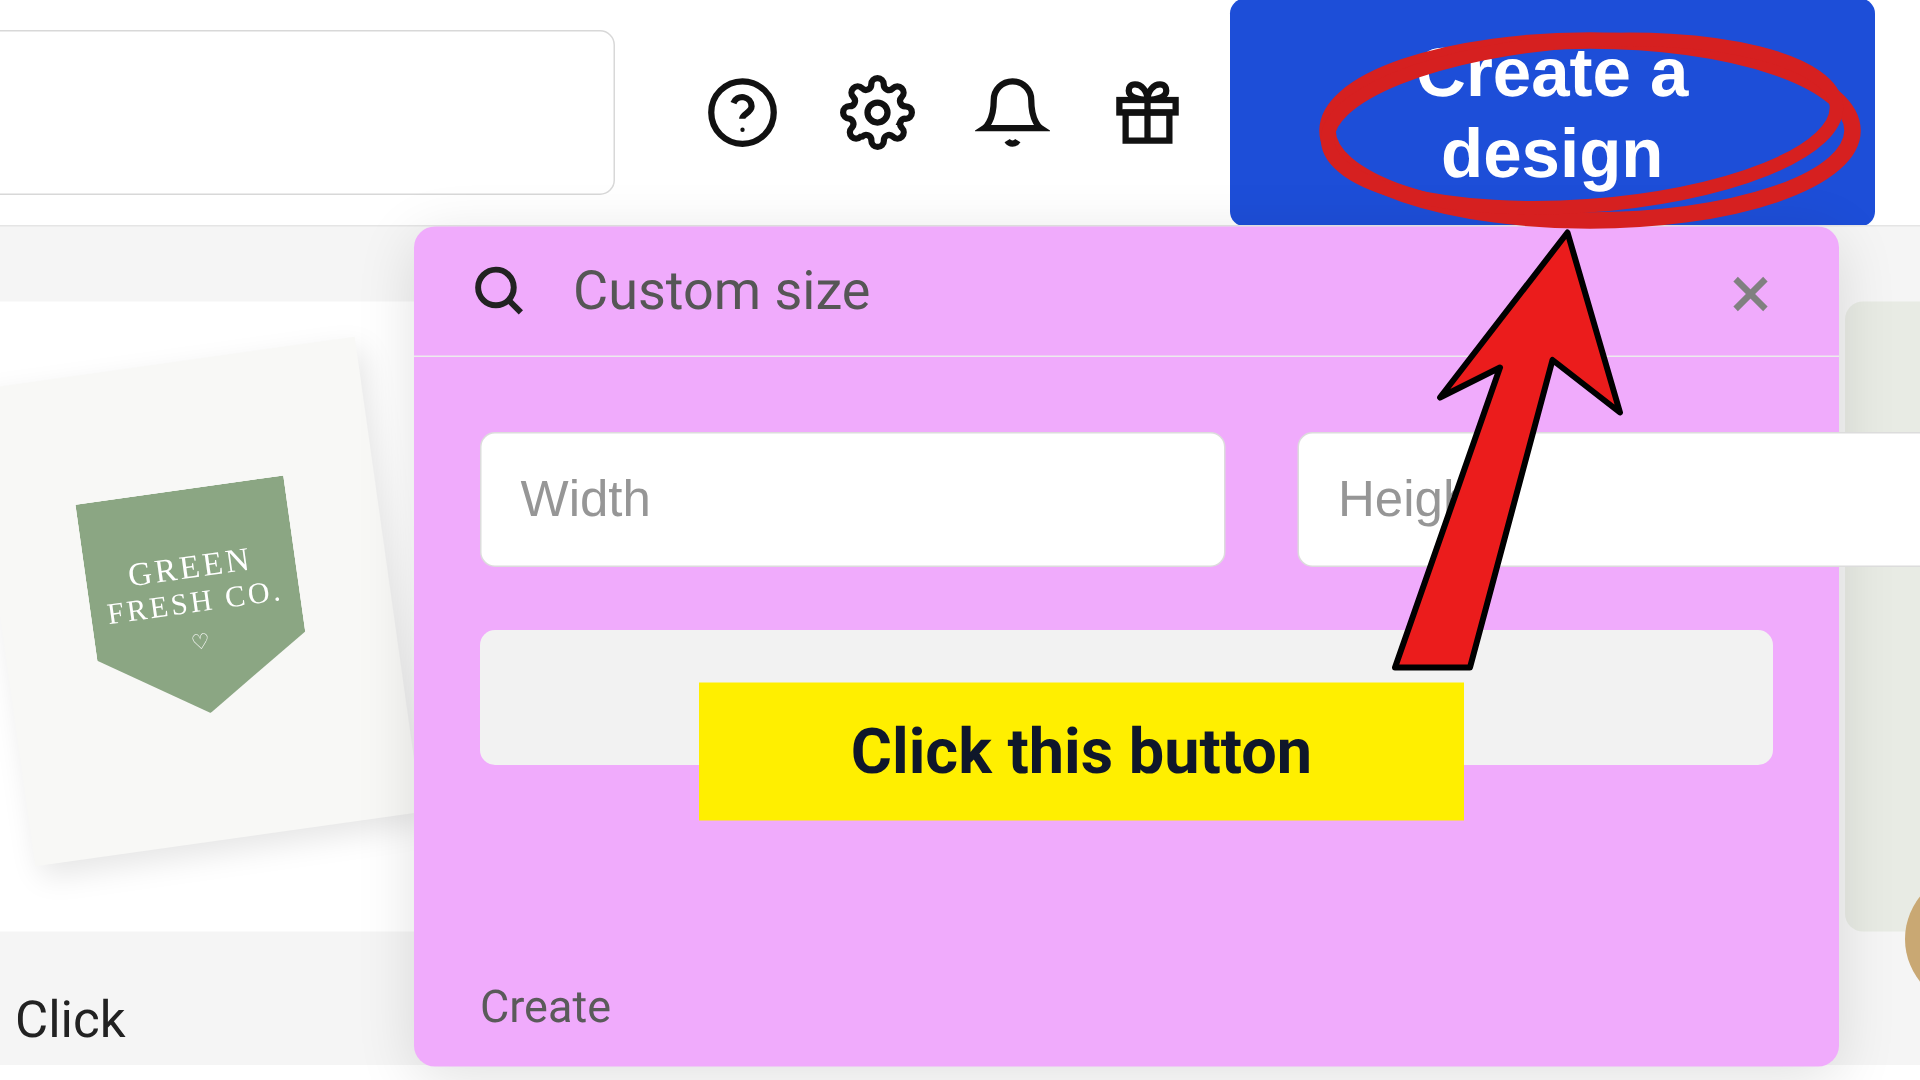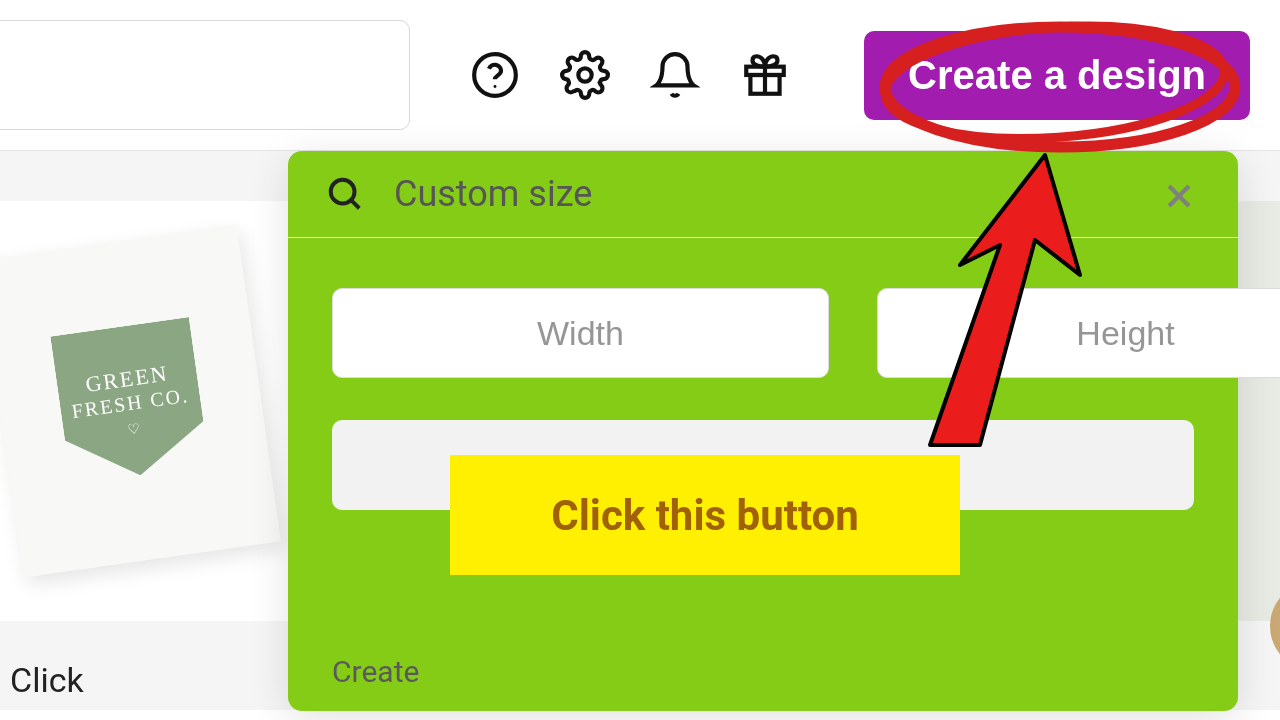--- a/index.html
+++ b/index.html
@@ -29,25 +29,25 @@
     .icon-btn {
       width: 50px;
       height: 50px;
       display: flex;
       align-items: center;
       justify-content: center;
       cursor: pointer;
       color: #111;
     }
     .create-btn {
-      background: #a21caf;
+      background: #1d4ed8;
       color: #fff;
       border: none;
       border-radius: 10px;
-      font-size: 40px;
+      font-size: 46px;
       font-weight: 600;
       padding: 22px 44px;
       cursor: pointer;
       margin-left: auto;
       position: relative;
     }
     
     .main-area {
       position: relative;
       border-top: 1px solid #e5e5e5;
@@ -109,25 +109,25 @@
     .logo-label {
       position: absolute;
       left: 10px;
       bottom: 10px;
       font-size: 34px;
       color: #222;
     }
     
     .popup {
       position: absolute;
-      left: 288px;
+      left: 276px;
       top: 0;
       width: 950px;
       height: 560px;
-      background: #84cc16;
+      background: #f0abfc;
       border-radius: 14px;
       box-shadow: 0 8px 40px rgba(0,0,0,0.12);
     }
     .popup-search {
       display: flex;
       align-items: center;
       padding: 22px 38px;
       border-bottom: 1px solid #ececec;
     }
     .popup-search .si { width: 38px; height: 38px; margin-right: 30px; }
@@ -149,21 +149,20 @@
     }
     .size-input {
       flex: 1;
       height: 90px;
       border: 1px solid #dcdcdc;
       border-radius: 10px;
       background: #fff;
       padding: 0 26px;
       font-size: 34px;
       color: #333;
-      text-align: center;
     }
     .size-input::placeholder { color: #969696; }
     .lock-icon { color: #c8c8c8; width: 30px; height: 32px; }
     .disabled-bar {
       margin: 12px 44px 0 44px;
       height: 90px;
       border-radius: 10px;
       background: #f2f2f2;
     }
     .recent-label {
@@ -186,31 +185,31 @@
     .arrow-annot {
       position: absolute;
       left: 870px;
       top: 145px;
       width: 230px;
       height: 310px;
       pointer-events: none;
     }
     .callout {
       position: absolute;
-      left: 450px;
+      left: 466px;
       top: 455px;
       width: 510px;
-      height: 120px;
+      height: 92px;
       background: #ffef00;
       display: flex;
       align-items: center;
       justify-content: center;
       font-size: 42px;
       font-weight: 700;
-      color: #a16207;
+      color: #0f172a;
     }
   </style>
 </head>
 <body>
 
 <div class="header">
   <div class="search-box"></div>
   <div class="header-icons">
     <div class="icon-btn">
       <svg viewBox="0 0 24 24" width="50" height="50" fill="none" stroke="currentColor" stroke-width="2">

